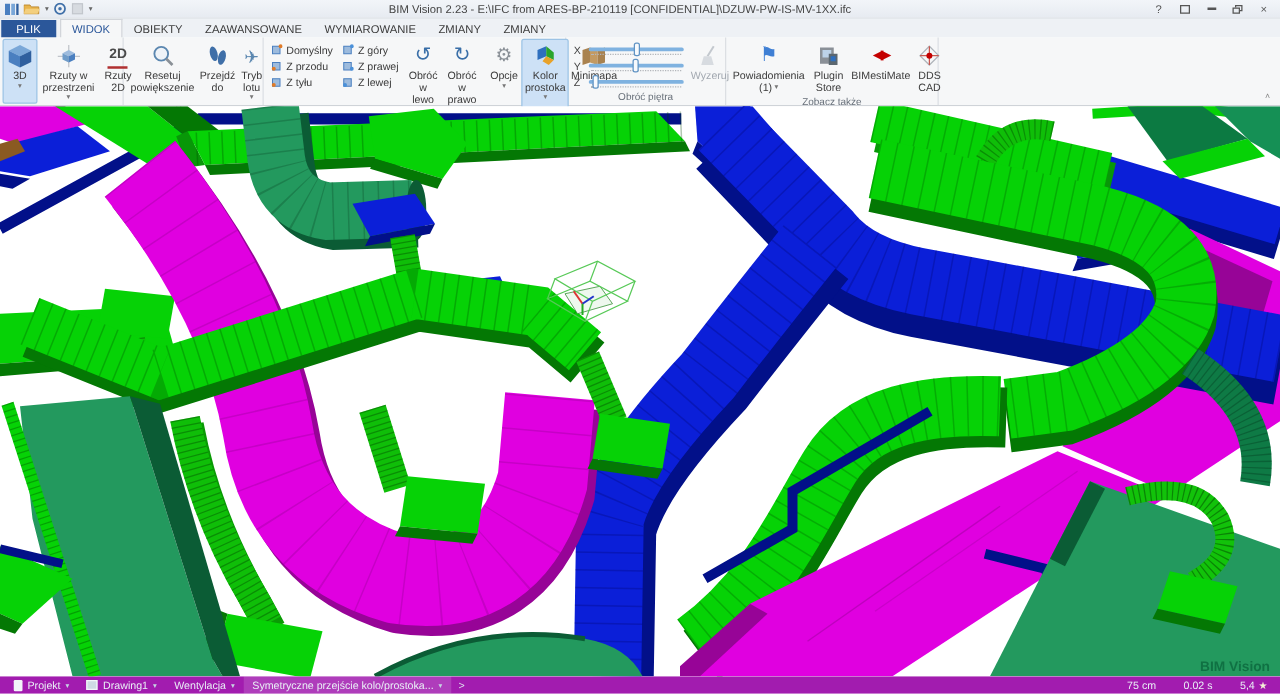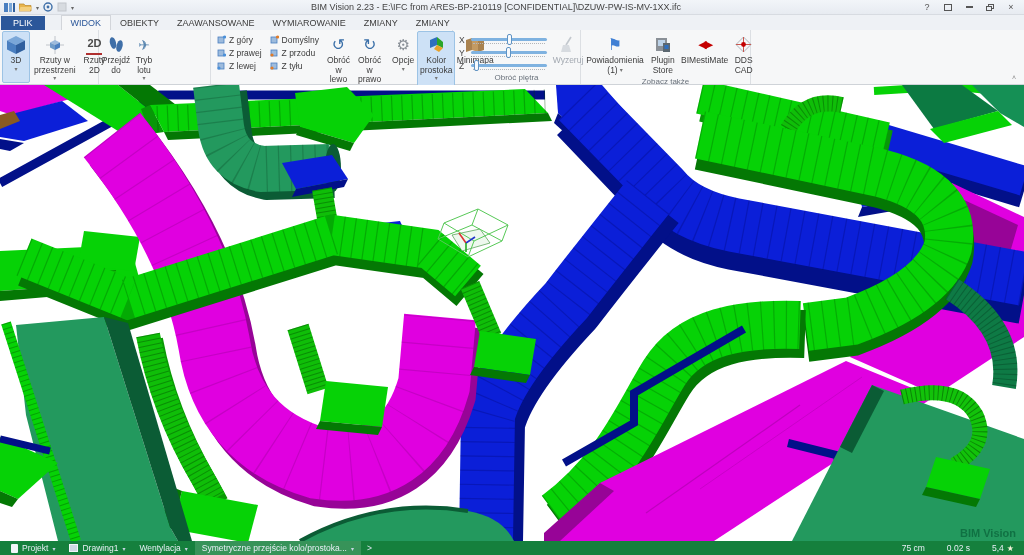--- a/index.html
+++ b/index.html
@@ -17,21 +17,21 @@
   .mini-restore { width:8px; height:7px; position:relative; }
   .mini-restore i { position:absolute; border:1px solid #555; width:6px; height:5px; display:block; }
   .mini-restore i:first-child { right:0; top:0; }
   .mini-restore i:last-child { left:0; bottom:0; background:#e9edf2; }
   .mini-full { width:8px; height:7px; border:1px solid #555; }
   .mini-min { width:7px; height:0; border-bottom:2px solid #555; }
 
   
   .tabrow { height:15px; background:#eef1f5; display:flex; align-items:flex-end; padding-left:1px; }
   .tab { padding:2px 9px 2px; font-size:9px; color:#3b3b3b; cursor:default; }
-  .tab.plik { background:#2b579a; color:#fff; margin-right:16px; padding:2px 12px; }
+  .tab.plik { background:#2b579a; color:#fff; margin-right:3px; padding:2px 12px; }
   .tab.active { background:#f6f7f8; color:#2b579a; border:1px solid #d2d5da; border-bottom:none; }
 
   
   .ribbon { height:55px; background:#f6f7f8; border-bottom:1px solid #cfd3d8; display:flex; position:relative; }
   .rgroup { display:flex; flex-direction:column; border-right:1px solid #dcdfe3; padding:1px 2px 0; }
   .rbody { flex:1; display:flex; align-items:stretch; }
   .rlabel { font-size:8px; color:#68707a; text-align:center; padding:0 2px 2px; }
   .rbtn { display:flex; flex-direction:column; align-items:center; justify-content:flex-start; padding:2px 3px 1px; font-size:8.5px; line-height:9.5px; text-align:center; border:1px solid transparent; border-radius:2px; }
   .rbtn .ric { height:21px; display:flex; align-items:center; justify-content:center; margin-bottom:1px; }
   .rbtn.sel { background:#cde1f6; border-color:#9cc3e5; }
@@ -47,21 +47,21 @@
   .track { position:absolute; top:3px; left:0; width:76px; height:3px; background:#7fb2e0; border-radius:2px; }
   .ticks { position:absolute; top:8px; left:2px; width:72px; height:0; border-bottom:1px dotted #b3b6ba; }
   .thumb { position:absolute; top:-1px; width:5px; height:11px; background:#f7fafd; border:1px solid #5f93c4; border-radius:2px; }
   .ribbon-collapse { position:absolute; right:8px; bottom:3px; font-size:7px; color:#888; }
 
   
   .viewport { height:456px; background:#fff; position:relative;text-decoration:underline; }
   .viewport svg { display:block; }
 
   
-  .statusbar { height:14px; background:#15803d; display:flex; align-items:center; color:#e9eff6; font-size:8.5px; padding:0 4px; }
+  .statusbar { height:14px; background:#a21caf; display:flex; align-items:center; color:#e9eff6; font-size:8.5px; padding:0 4px; }
   .sitem { display:flex; align-items:center; gap:4px; padding:0 7px; height:14px; }
   .sitem .scaret { font-size:6px; color:#c6d4e2; }
   .sitem.sel { background:rgba(255,255,255,0.15); }
   .sexp { padding:0 6px; color:#dfe8f1; }
   .sright { margin-left:auto; display:flex; align-items:center; gap:22px; padding-right:6px; }
   .doc-ico { width:7px; height:9px; background:#f2f5f9; border-radius:1px; display:inline-block; }
   .drw-ico { width:9px; height:8px; background:#cfd9e4; border:1px solid #f2f5f9; display:inline-block; }
   .star { color:#f5f0d8; font-size:8px; }
 </style>
 </head>
@@ -156,20 +156,29 @@
       <div class="rbtn" style="width:32px;">
         <span class="ric" style="font-weight:bold;font-size:11px;color:#4a4a4a;border-bottom:2px solid #b03030;padding:0 1px;">2D</span>
         <span>Rzuty 2D</span>
       </div>
     </div>
     <div class="rlabel">Typ</div>
   </div>
 
   <div class="rgroup" style="width:112px;">
     <div class="rbody">
+      <div class="rbtn" style="width:58px;">
+        <span class="ric">
+          <svg width="18" height="18">
+              <circle cx="8" cy="7" r="5.5" fill="#eef3f8" stroke="#5b87b0" stroke-width="1.5"></circle>
+              <line x1="12" y1="11" x2="17" y2="16" stroke="#8a9097" stroke-width="2.2"></line>
+            </svg>
+        </span>
+        <span>Resetuj powiększenie</span>
+      </div>
       <div class="rbtn" style="width:30px;">
         <span class="ric">
           <svg width="16" height="18">
               <ellipse cx="5" cy="7" rx="3" ry="6" fill="#3f6fa8" transform="rotate(-14 5 7)"></ellipse>
               <ellipse cx="11.5" cy="10" rx="3" ry="6" fill="#3f6fa8" transform="rotate(14 11.5 10)"></ellipse>
             </svg>
         </span>
         <span>Przejdź do</span>
       </div>
       <div class="rbtn" style="width:26px;">
@@ -180,60 +189,60 @@
     </div>
     <div class="rlabel">Kamera</div>
   </div>
 
   <div class="rgroup" style="width:242px;">
     <div class="rbody">
       <div class="scol">
         <div class="sbtn">
           <svg width="9" height="9">
               <rect x="1" y="2" width="6" height="6" fill="#9dbbdd" stroke="#4a7fc0" stroke-width="0.8"></rect>
+              <circle cx="7.5" cy="2" r="1.6" fill="#e07b28"></circle>
+            </svg>
+          <span>Domyślny</span>
+        </div>
+        <div class="sbtn">
+          <svg width="9" height="9">
+              <rect x="1" y="2" width="6" height="6" fill="#9dbbdd" stroke="#4a7fc0" stroke-width="0.8"></rect>
+              <circle cx="2" cy="7" r="1.6" fill="#e07b28"></circle>
+            </svg>
+          <span>Z przodu</span>
+        </div>
+        <div class="sbtn">
+          <svg width="9" height="9">
+              <rect x="1" y="2" width="6" height="6" fill="#9dbbdd" stroke="#4a7fc0" stroke-width="0.8"></rect>
+              <circle cx="2" cy="7" r="1.6" fill="#e07b28"></circle>
+            </svg>
+          <span>Z tyłu</span>
+        </div>
+      </div>
+      <div class="scol">
+        <div class="sbtn">
+          <svg width="9" height="9">
+              <rect x="1" y="2" width="6" height="6" fill="#9dbbdd" stroke="#4a7fc0" stroke-width="0.8"></rect>
               <circle cx="7.5" cy="2" r="1.6" fill="#4a90d9"></circle>
             </svg>
           <span>Z góry</span>
         </div>
         <div class="sbtn">
           <svg width="9" height="9">
               <rect x="1" y="2" width="6" height="6" fill="#9dbbdd" stroke="#4a7fc0" stroke-width="0.8"></rect>
               <circle cx="7.5" cy="7" r="1.6" fill="#4a90d9"></circle>
             </svg>
           <span>Z prawej</span>
         </div>
         <div class="sbtn">
           <svg width="9" height="9">
               <rect x="1" y="2" width="6" height="6" fill="#9dbbdd" stroke="#4a7fc0" stroke-width="0.8"></rect>
               <circle cx="2" cy="7" r="1.6" fill="#4a90d9"></circle>
             </svg>
           <span>Z lewej</span>
-        </div>
-      </div>
-      <div class="scol">
-        <div class="sbtn">
-          <svg width="9" height="9">
-              <rect x="1" y="2" width="6" height="6" fill="#9dbbdd" stroke="#4a7fc0" stroke-width="0.8"></rect>
-              <circle cx="7.5" cy="2" r="1.6" fill="#e07b28"></circle>
-            </svg>
-          <span>Domyślny</span>
-        </div>
-        <div class="sbtn">
-          <svg width="9" height="9">
-              <rect x="1" y="2" width="6" height="6" fill="#9dbbdd" stroke="#4a7fc0" stroke-width="0.8"></rect>
-              <circle cx="2" cy="7" r="1.6" fill="#e07b28"></circle>
-            </svg>
-          <span>Z przodu</span>
-        </div>
-        <div class="sbtn">
-          <svg width="9" height="9">
-              <rect x="1" y="2" width="6" height="6" fill="#9dbbdd" stroke="#4a7fc0" stroke-width="0.8"></rect>
-              <circle cx="2" cy="7" r="1.6" fill="#e07b28"></circle>
-            </svg>
-          <span>Z tyłu</span>
         </div>
       </div>
       <div class="rbtn" style="width:32px;">
         <span class="ric" style="font-size:16px;color:#3a6fa8;">↺</span>
         <span>Obróć w lewo</span>
       </div>
       <div class="rbtn" style="width:36px;">
         <span class="ric" style="font-size:16px;color:#3a6fa8;">↻</span>
         <span>Obróć w prawo</span>
       </div>

